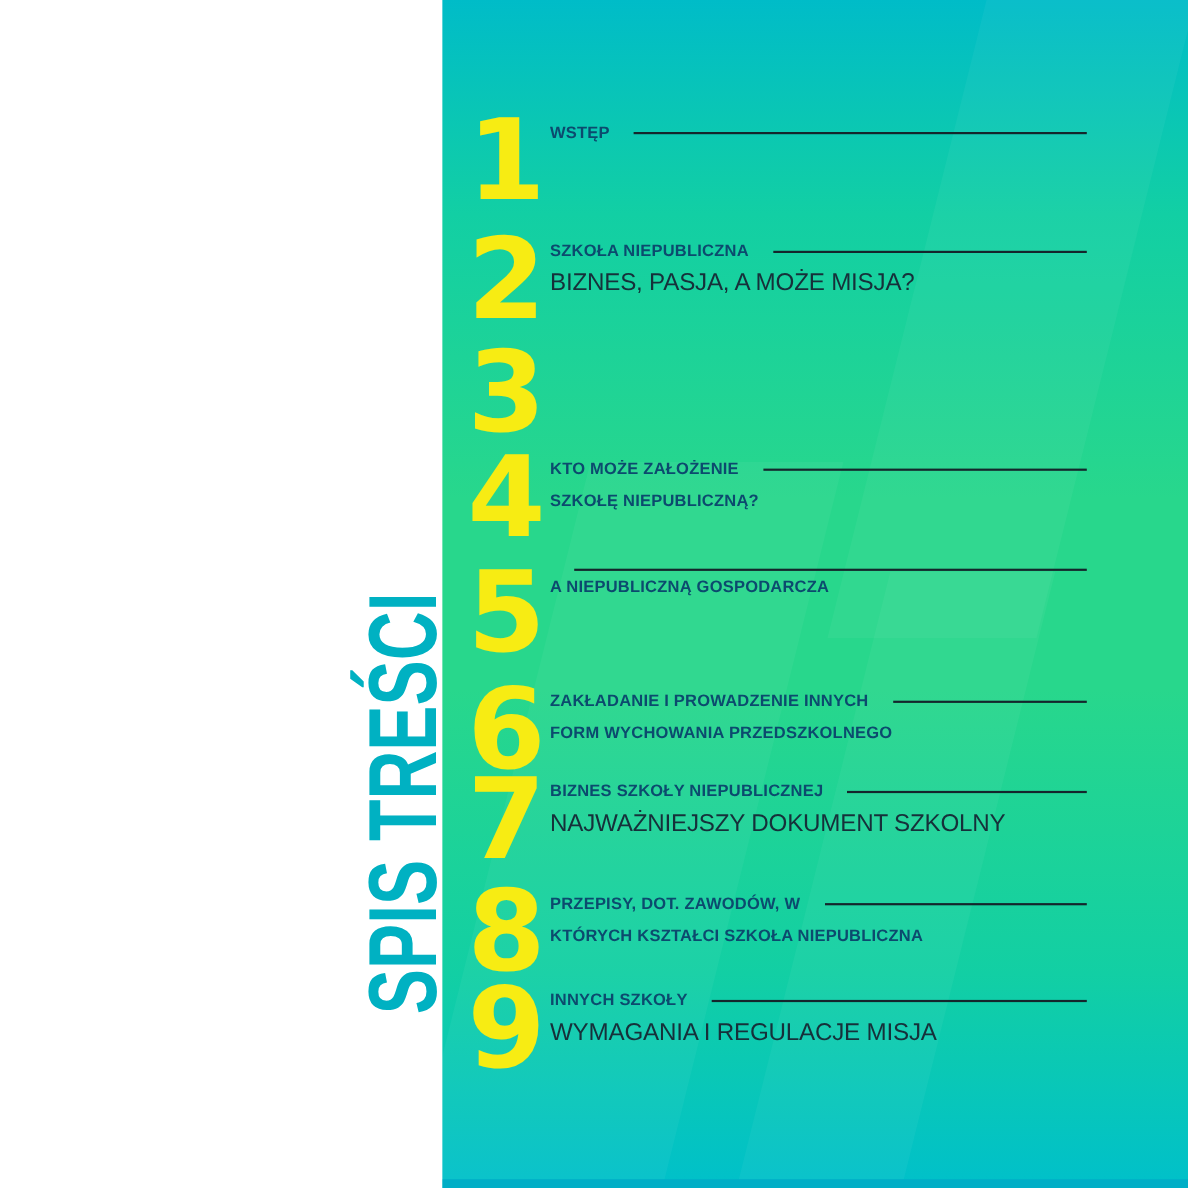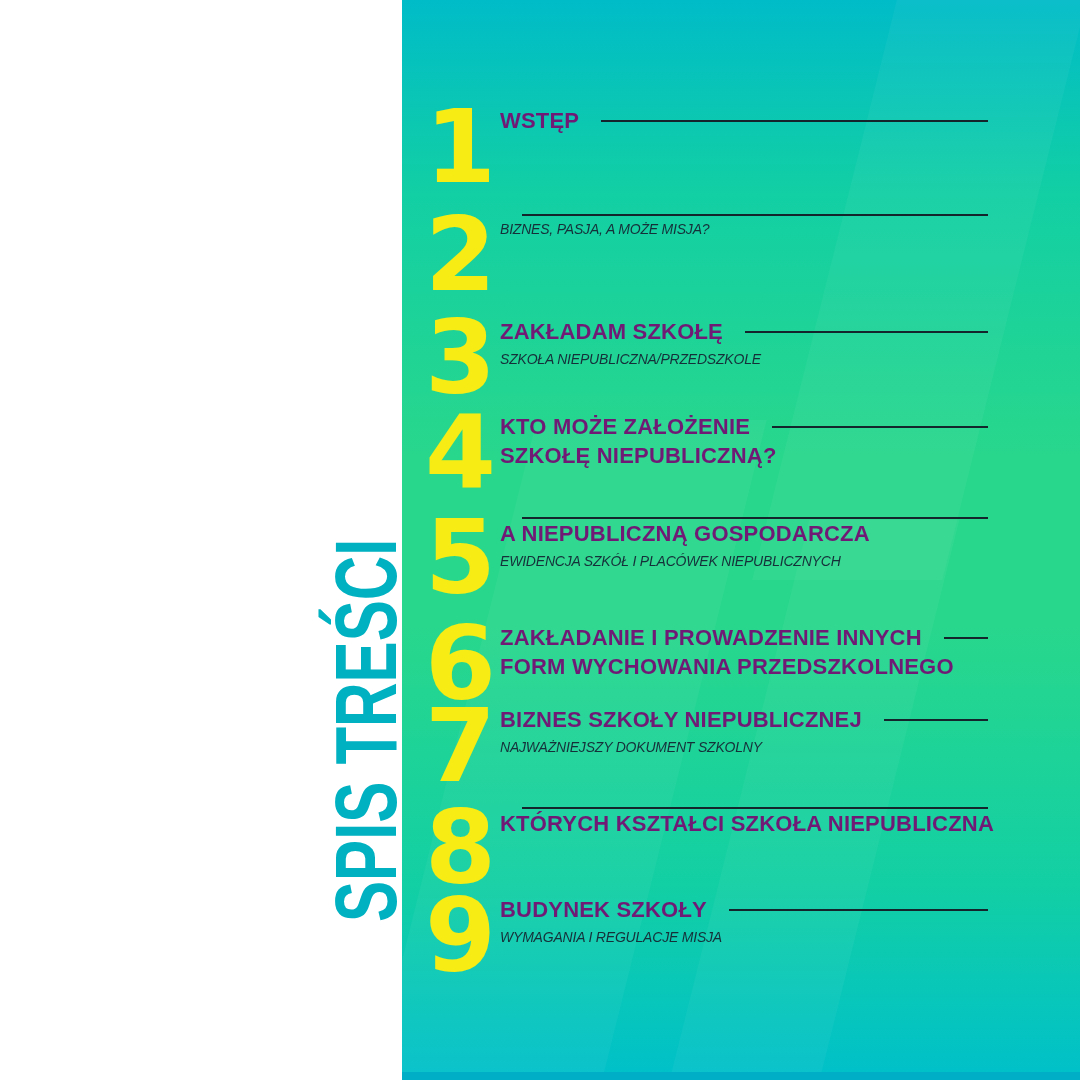--- a/index.html
+++ b/index.html
@@ -75,35 +75,34 @@
     font-size:102px;
     line-height:102px;
     font-weight:800;
     color:#f7ec13;
     margin-top:-10px;
     letter-spacing:-2px;
   }
   .texts{flex:1 1 auto;display:flex;flex-direction:column;min-width:0;}
   .trow{display:flex;align-items:center;}
   .t{
-    font-size:22px;line-height:29px;
+    font-size:15px;line-height:29px;
     font-weight:700;
-    color:#701a75;
+    color:#0c4a6e;
     letter-spacing:0.2px;
     white-space:nowrap;
   }
   .lead{
     flex:1 1 auto;height:2px;min-width:28px;
     background:#14262c;
     margin-left:22px;margin-right:2px;
     align-self:center;
   }
   .sub{
-    font-size:14px;line-height:25px;
-    font-style:italic;
+    font-size:22px;line-height:25px;
     font-weight:400;
     color:#16303a;
     letter-spacing:-0.2px;
     margin-top:1px;
     white-space:nowrap;
   }
 </style>
 </head>
 <body>
 
@@ -129,56 +128,49 @@
           <span class="t">WSTĘP</span>
           <div class="lead"></div>
         </div>
       </div>
     </div>
 
     <div class="toc-item">
       <div class="num">2</div>
       <div class="texts">
         <div class="trow">
+          <span class="t">SZKOŁA NIEPUBLICZNA</span>
           <div class="lead"></div>
         </div>
         <div class="sub">BIZNES, PASJA, A MOŻE MISJA?</div>
       </div>
     </div>
 
     <div class="toc-item">
       <div class="num">3</div>
-      <div class="texts">
-        <div class="trow">
-          <span class="t">ZAKŁADAM SZKOŁĘ</span>
-          <div class="lead"></div>
-        </div>
-        <div class="sub">SZKOŁA NIEPUBLICZNA/PRZEDSZKOLE</div>
-      </div>
     </div>
 
     <div class="toc-item">
       <div class="num">4</div>
       <div class="texts">
         <div class="trow">
           <span class="t">KTO MOŻE ZAŁOŻENIE</span>
           <div class="lead"></div>
         </div>
         <div class="t">SZKOŁĘ NIEPUBLICZNĄ?</div>
       </div>
     </div>
 
     <div class="toc-item">
       <div class="num">5</div>
       <div class="texts">
         <div class="trow">
           <div class="lead"></div>
         </div>
         <div class="t">A NIEPUBLICZNĄ GOSPODARCZA</div>
-        <div class="sub">EWIDENCJA SZKÓŁ I PLACÓWEK NIEPUBLICZNYCH</div>
       </div>
     </div>
 
     <div class="toc-item">
       <div class="num">6</div>
       <div class="texts">
         <div class="trow">
           <span class="t">ZAKŁADANIE I PROWADZENIE INNYCH</span>
           <div class="lead"></div>
         </div>
@@ -194,31 +186,32 @@
           <div class="lead"></div>
         </div>
         <div class="sub">NAJWAŻNIEJSZY DOKUMENT SZKOLNY</div>
       </div>
     </div>
 
     <div class="toc-item">
       <div class="num">8</div>
       <div class="texts">
         <div class="trow">
+          <span class="t">PRZEPISY, DOT. ZAWODÓW, W</span>
           <div class="lead"></div>
         </div>
         <div class="t">KTÓRYCH KSZTAŁCI SZKOŁA NIEPUBLICZNA</div>
       </div>
     </div>
 
     <div class="toc-item">
       <div class="num">9</div>
       <div class="texts">
         <div class="trow">
-          <span class="t">BUDYNEK SZKOŁY</span>
+          <span class="t">INNYCH SZKOŁY</span>
           <div class="lead"></div>
         </div>
         <div class="sub">WYMAGANIA I REGULACJE MISJA</div>
       </div>
     </div>
 
   </div>
 </div>
 
 </body></html>

